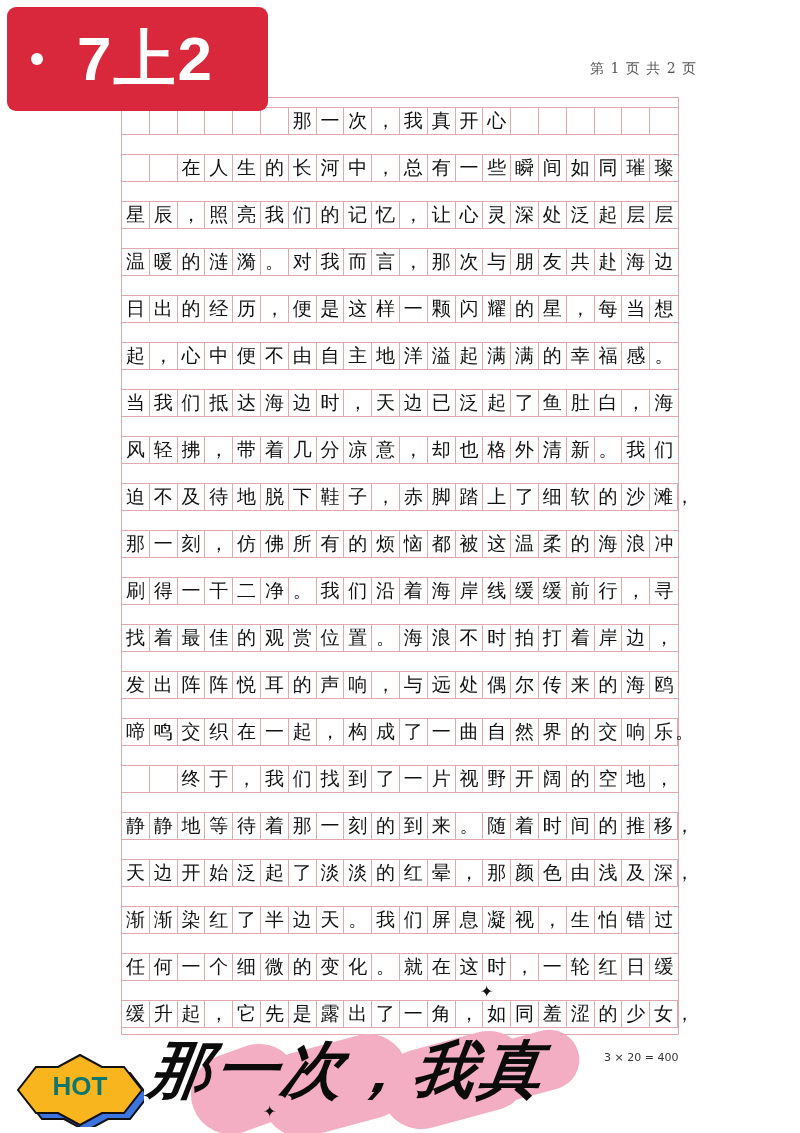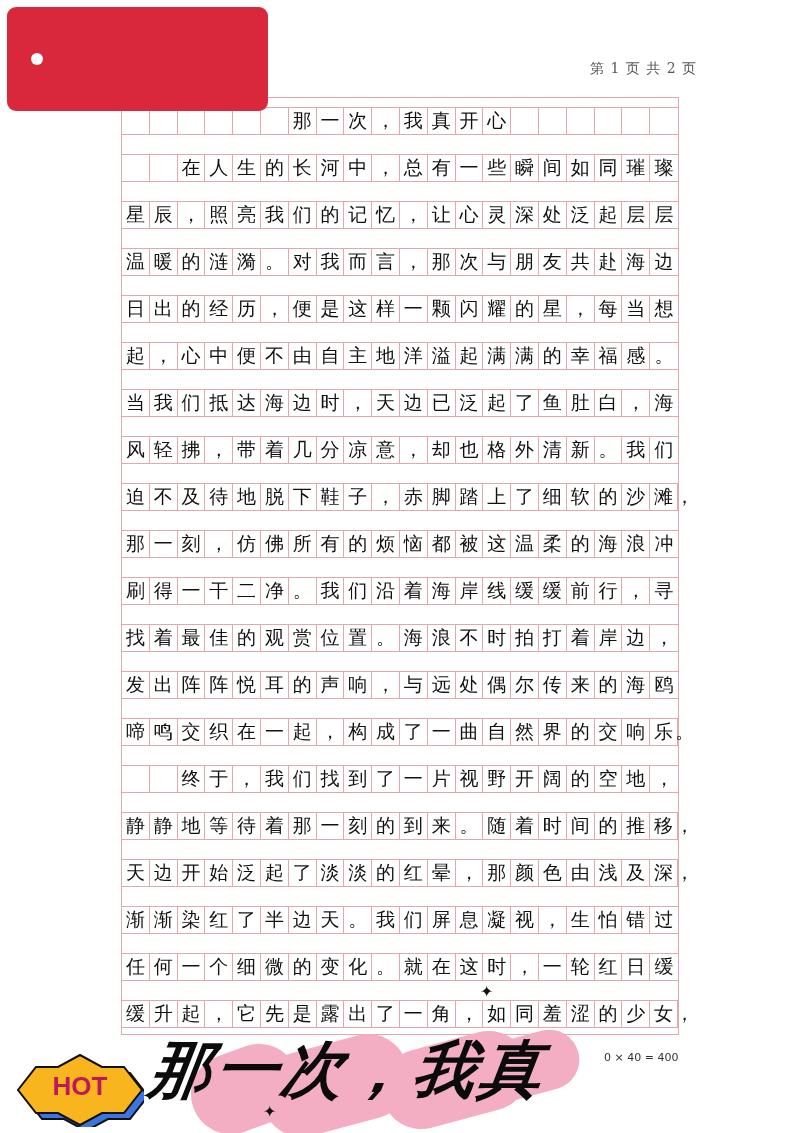--- a/index.html
+++ b/index.html
@@ -23,28 +23,29 @@
   .badge .txt { font-family:"Liberation Sans", sans-serif; font-weight:bold; font-size:62px;
                 margin-left:34px; letter-spacing:2px; }
   .count { position:absolute; left:604px; top:1051px; font-size:11px; color:#333; font-family:"DejaVu Sans", sans-serif; }
   .banner { position:absolute; left:0; top:1035px; width:800px; height:98px; }
   .blob { position:absolute; background:#f3aec3; border-radius:40px; }
   .big-title { position:absolute; left:150px; top:1028px; font-size:62px; font-weight:bold; font-style:italic;
                color:#0b0b0b; letter-spacing:4px; font-family:"DejaVu Sans", sans-serif; z-index:3;
                transform:skewX(-8deg); }
   .hot { position:absolute; left:14px; top:1053px; width:130px; height:74px; z-index:4; }
   .hot-text { position:absolute; left:16px; top:18px; width:100px; text-align:center; font-weight:bold;
-              font-size:26px; color:#be185d; font-family:"Liberation Sans", sans-serif; }
+              font-size:26px; color:#0f766e; font-family:"Liberation Sans", sans-serif; }
   .sparkle { position:absolute; font-size:16px; color:#111; z-index:6; }
 </style>
 </head>
 <body>
 
 <div class="badge">
   <span class="dot"></span>
+  <span class="txt">7上2</span>
 </div>
 
 <div class="page-num">第 1 页 共 2 页</div>
 
 <div class="grid" id="grid">
     <div class="row" style="top: 9px;">
       <div class="cell"></div>
       <div class="cell"></div>
       <div class="cell"></div>
       <div class="cell"></div>
@@ -483,21 +484,21 @@
       <div class="cell">同</div>
       <div class="cell">羞</div>
       <div class="cell">涩</div>
       <div class="cell">的</div>
       <div class="cell">少</div>
       <div class="cell">女</div>
       <span class="overflow">，</span>
     </div>
   </div>
 
-<div class="count">0 × 40 = 400</div>
+<div class="count">3 × 20 = 400</div>
 
 <div class="banner">
   <div class="blob" style="left:190px;top:14px;width:110px;height:80px;transform:rotate(-20deg);"></div>
   <div class="blob" style="left:260px;top:8px;width:150px;height:85px;transform:rotate(-15deg);"></div>
   <div class="blob" style="left:380px;top:5px;width:150px;height:80px;transform:rotate(-15deg);"></div>
   <div class="blob" style="left:480px;top:0px;width:100px;height:60px;transform:rotate(-15deg);"></div>
 </div>
 
 <div class="big-title">那一次，我真</div>
 

